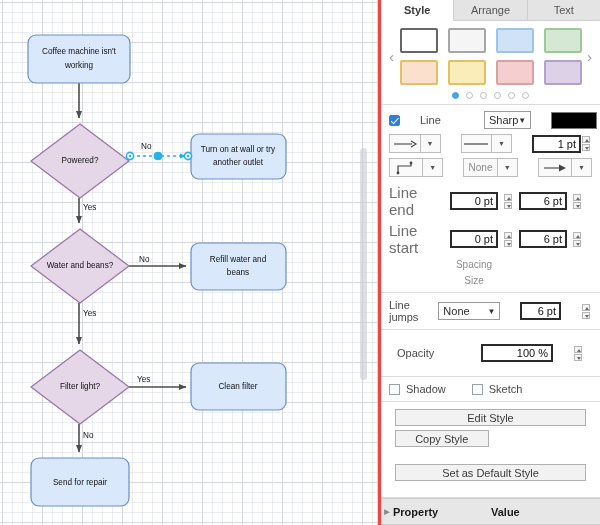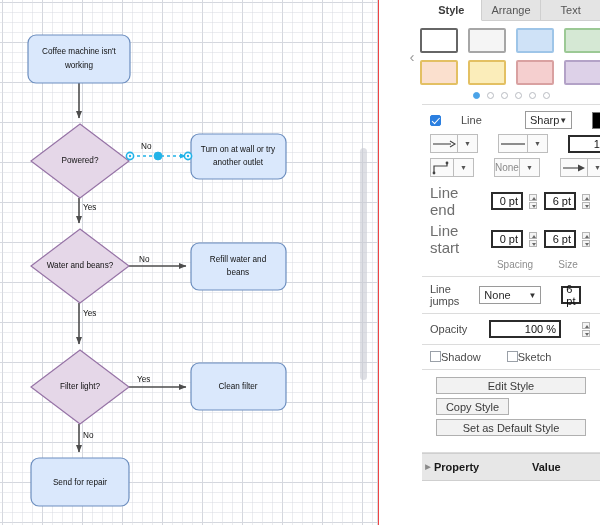--- a/index.html
+++ b/index.html
@@ -41,22 +41,22 @@
     background: #c9ccd4; opacity: .62;
   }
   #canvas-edge {
     position: absolute; right: 0; top: 0; width: 1px; height: 525px;
     background: #d8dade;
   }
 
   
   #panel {
     width: 222px; height: 525px; background: #ffffff;
-    border-left: 1px solid #ef4444; display: flex; flex-direction: column;
-    font-size: 11px; color: #4d4d4d; padding-left: 43px;
+    border-left: 3px solid #ef4444; display: flex; flex-direction: column;
+    font-size: 11px; color: #4d4d4d;
   }
   
   #tabs { display: flex; height: 21px; flex: 0 0 21px; background: #e4e4e4; }
   .tab {
     flex: 1; display: flex; align-items: center; justify-content: center;
     font-size: 11px; color: #555; background: #e4e4e4;
     border-right: 1px solid #cfcfcf; border-bottom: 1px solid #cfcfcf;
     cursor: default;
   }
   .tab:last-child { border-right: none; }
@@ -135,35 +135,35 @@
   }
   .spin i::after {
     content: ""; position: absolute; left: 2px; top: 2px;
     border-left: 2px solid transparent; border-right: 2px solid transparent;
   }
   .spin i.up::after { border-bottom: 3px solid #6a6a6a; }
   .spin i.dn::after { border-top: 3px solid #6a6a6a; }
 
   .lsrow { display: flex; align-items: center; gap: 5px; margin-bottom: 4px; }
   .lsrow .lbl { width: 56px; flex: 0 0 56px; font-size: 15px; color: #6e6e6e; }
-  .capt { display: flex; gap: 5px; padding-left: 61px; margin-top: -1px; }
+  .capt { display: flex; gap: 5px; padding-left: 61px; margin-top: -1px; flex-direction: column; }
   .capt span {
     width: 48px; text-align: center; font-size: 10px; color: #8d8d8d;
   }
 
   .chkrow { display: flex; align-items: center; gap: 26px; }
-  .chkitem { display: flex; align-items: flex-start; }
+  .chkitem { display: flex; align-items: flex-end; gap: 6px; }
   .cb2 { width: 11px; height: 11px; border: 1px solid #9aa0a8; background: #fff; }
 
   .wbtn {
     width: 100%; height: 17px; border: 1px solid #b0b0b0; background: #f2f2f2;
     font-size: 11px; color: #3a3a3a; display: flex; align-items: center;
     justify-content: center; margin-bottom: 4px;
   }
-  .wbtn.half { width: calc(50% - 2px); margin-bottom: 0; }
+  .wbtn.half { width: calc(50% - 2px); margin-bottom: 13px; }
   .halfrow { display: flex; gap: 4px; margin-bottom: 4px; }
 
   #proprow {
     display: flex; align-items: center; height: 28px;
     background: #e7e7e7; border-bottom: 1px solid #cfcfcf;
     border-top: 1px solid #cfcfcf; font-size: 11px; font-weight: 700; color: #1a1a1a;
   }
   #proprow .tri {
     width: 12px; flex: 0 0 12px; text-align: center; font-size: 7px; color: #8a8a8a;
   }
@@ -413,21 +413,21 @@
         </div>
         <div class="numbox" style="width:44px">6 pt</div>
         <div class="spin">
             <i class="up"></i>
             <i class="dn"></i>
           </div>
       </div>
     </div>
 
     <div class="sec">
-      <div class="row" style="margin:0">
+      <div class="row" style="margin:8px">
         <div class="lbl" style="flex:1">Opacity</div>
         <div class="numbox" style="width:72px">100 %</div>
         <div class="spin">
             <i class="up"></i>
             <i class="dn"></i>
           </div>
       </div>
     </div>
 
     <div class="sec">

